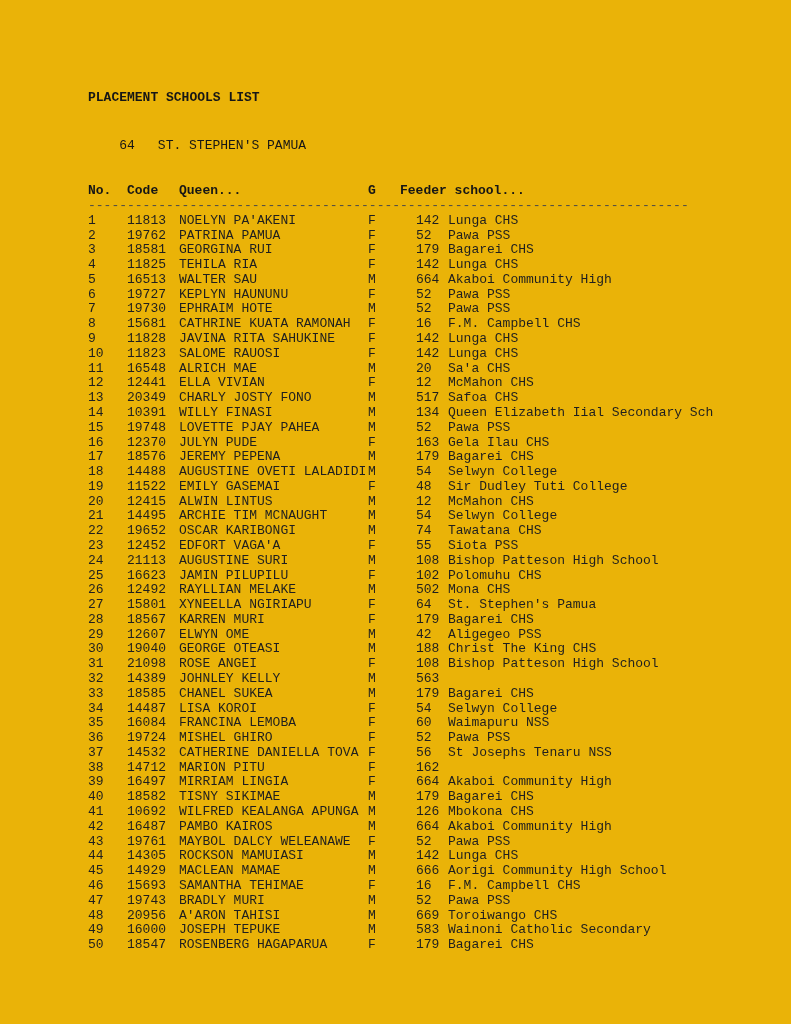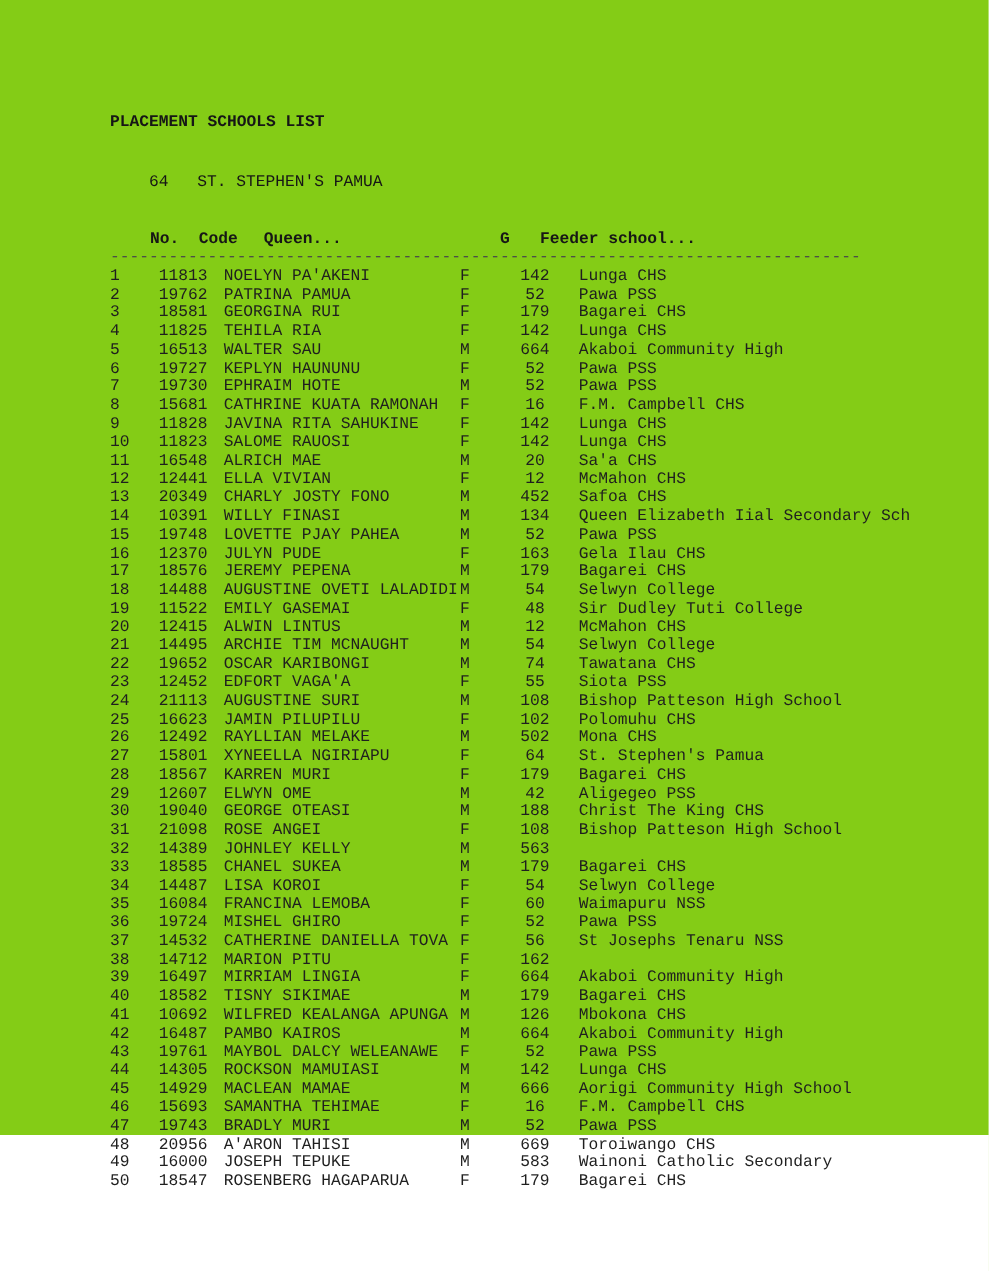--- a/index.html
+++ b/index.html
@@ -12,23 +12,23 @@
     height: 1024px;
     overflow: hidden;
     font-family: "Liberation Mono", "DejaVu Sans Mono", monospace;
     font-size: 13px;
     color: #1f1f1f;
     -webkit-font-smoothing: antialiased;
   }
   .page {
     box-sizing: border-box;
     width: 791px;
-    height: 908px;
+    height: 1024px;
     padding: 91px 10px 0 88px;
-    background: #84cc16;
+    background: #eab308;
   }
   .title {
     font-weight: bold;
     color: #161616;
     line-height: 14.8px;
     white-space: pre;
   }
   .subtitle {
     margin-top: 18px;
     font-weight: normal;
@@ -38,38 +38,37 @@
   }
   .subtitle .school-name { margin-left: 23px; }
   .thead {
     margin-top: 16px;
     display: grid;
     grid-template-columns: 39px 52px 189px 32px auto;
     font-weight: bold;
     color: #161616;
     line-height: 14.8px;
     white-space: pre;
-    margin-left: 32px;
   }
   .separator {
     line-height: 14.8px;
     white-space: pre;
     color: #4a4a4a;
     overflow: hidden;
   }
   .rows { }
   .row {
     display: grid;
     grid-template-columns: 39px 52px 189px 48px 24px auto;
     line-height: 14.78px;
     white-space: pre;
   }
   .row span { overflow: visible; }
-  .c-fnum { text-align: center; font-family: Liberation Mono, monospace; }
-  .c-fname { padding-left: 8px; margin-left: 15px; }
+  .c-fnum { text-align: left; font-family: Liberation Mono, monospace; }
+  .c-fname { padding-left: 8px; }
 </style>
 </head>
 <body>
 
 <div class="page">
 
   <div class="title">PLACEMENT SCHOOLS LIST</div>
 
   <div class="subtitle">
     <span>64</span><span class="school-name">ST. STEPHEN'S PAMUA</span>
@@ -192,21 +191,21 @@
     <span class="c-g">F</span>
     <span class="c-fnum">12</span>
     <span class="c-fname">McMahon CHS</span>
   </div>
 
   <div class="row">
     <span class="c-no">13</span>
     <span class="c-code">20349</span>
     <span class="c-name">CHARLY JOSTY FONO</span>
     <span class="c-g">M</span>
-    <span class="c-fnum">452</span>
+    <span class="c-fnum">517</span>
     <span class="c-fname">Safoa CHS</span>
   </div>
 
   <div class="row">
     <span class="c-no">14</span>
     <span class="c-code">10391</span>
     <span class="c-name">WILLY FINASI</span>
     <span class="c-g">M</span>
     <span class="c-fnum">134</span>
     <span class="c-fname">Queen Elizabeth Iial Secondary Sch</span>

